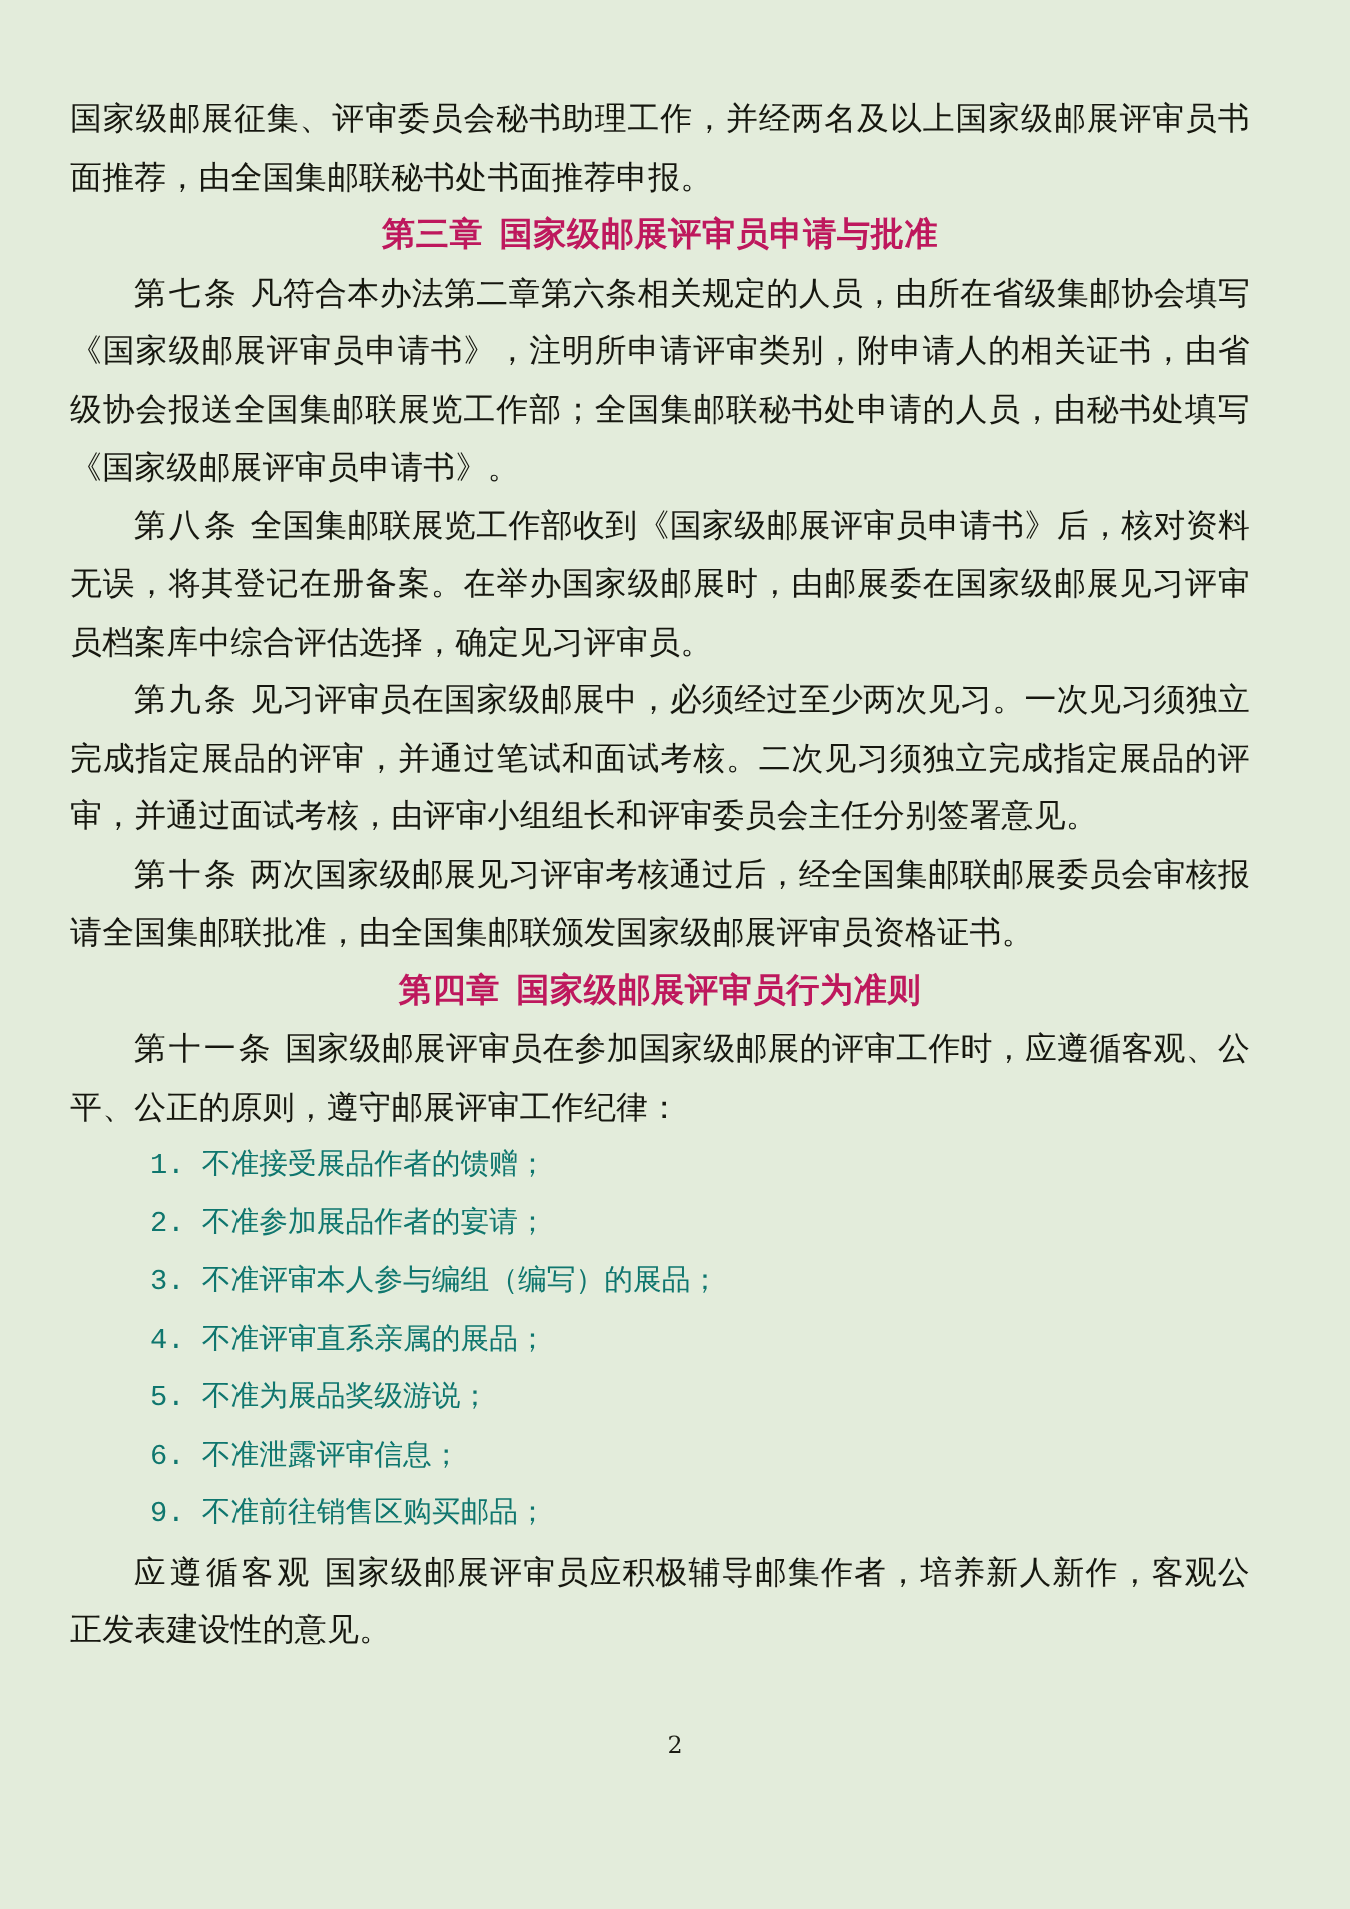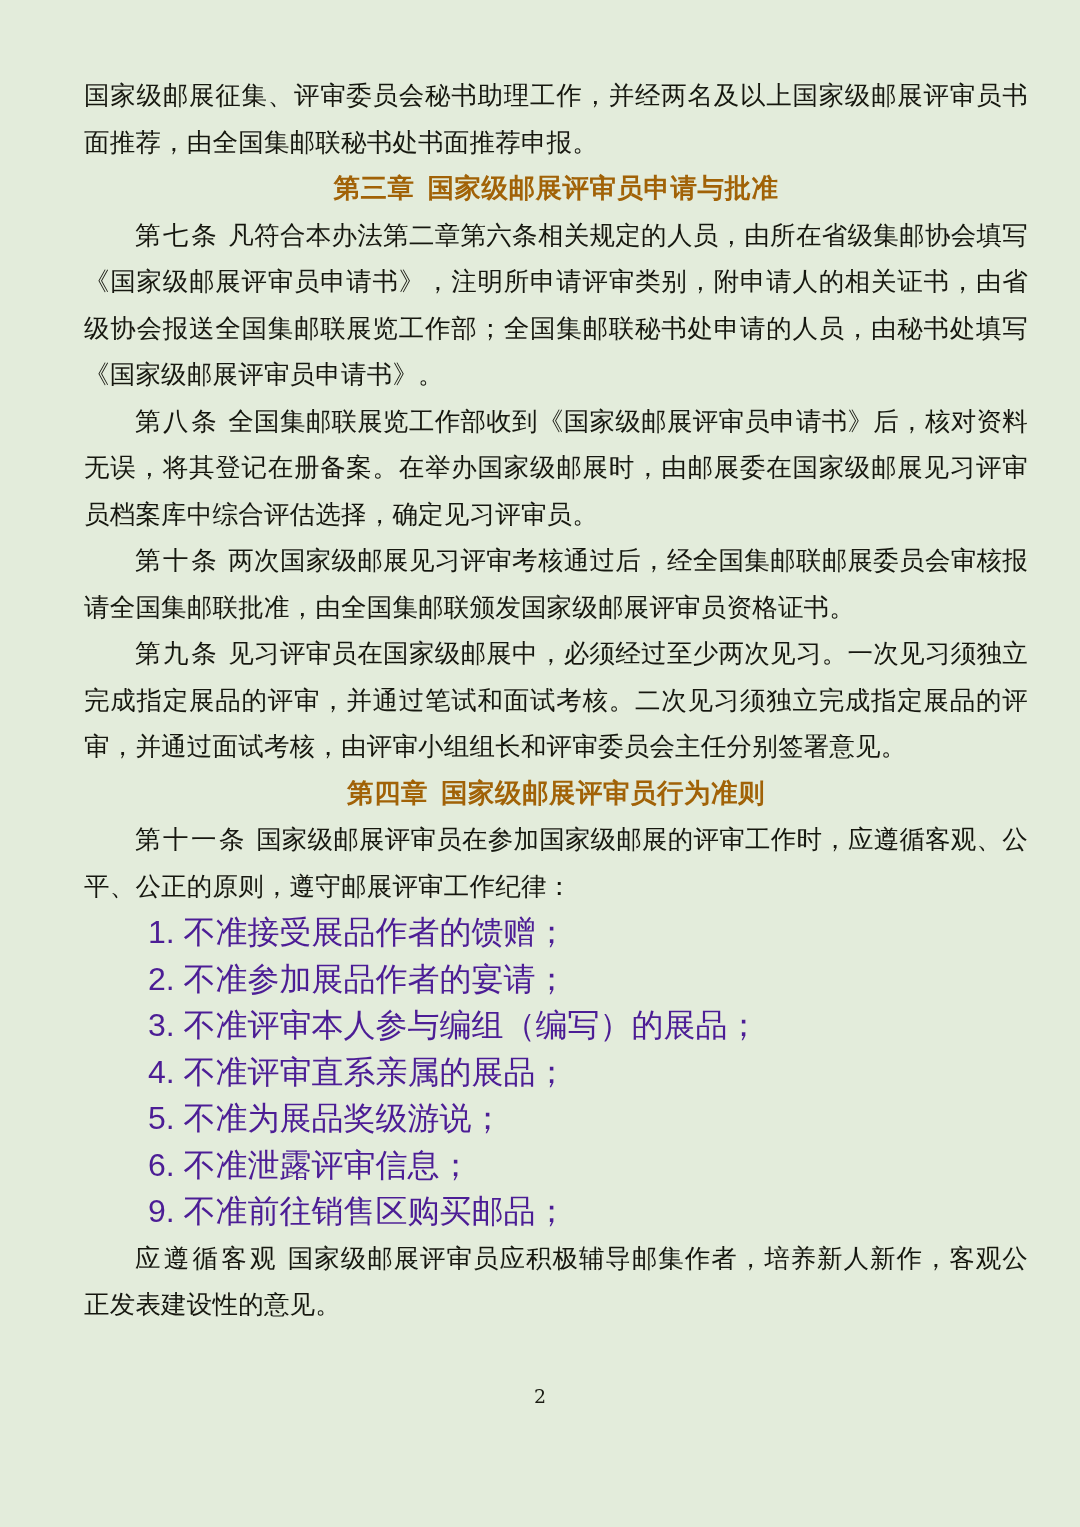--- a/index.html
+++ b/index.html
@@ -13,21 +13,21 @@
     font-family: "DejaVu Serif", "Liberation Serif", serif;
     overflow: hidden;
   }
 
   .page {
     position: relative;
     width: 1080px;
     height: 1527px;
     background: #e3ecdb;
     box-sizing: border-box;
-    padding: 72px 68px 0 84px;
+    padding: 72px 68px 0 56px;
   }
 
   .doc-body {
     width: 944px;
   }
 
   
   .para {
     font-family: "DejaVu Serif", "Liberation Serif", serif;
     font-size: 25.5px;
@@ -51,39 +51,39 @@
     letter-spacing: 2.5px;
     padding-right: 9px;
   }
 
   
   .chapter {
     font-family: "DejaVu Sans", "Liberation Sans", sans-serif;
     font-size: 26.5px;
     font-weight: bold;
     line-height: 46.5px;
-    color: #a16207;
+    color: #be185d;
     text-align: center;
     text-indent: 0;
     margin: 0;
     letter-spacing: 0.5px;
   }
   .chapter .ch-gap { display: inline-block; width: 13px; }
 
   
   .rule-list {
     list-style: none;
     margin: 0;
     padding: 0;
   }
   .rule-list li {
-    font-family: Liberation Sans, sans-serif;
-    font-size: 32px;
+    font-family: Liberation Mono, monospace;
+    font-size: 23px;
     line-height: 46.5px;
-    color: #4c1d95;
+    color: #0f766e;
     padding-left: 64px;
     white-space: nowrap;
   }
 
   
   .page-number {
     position: absolute;
     left: 0;
     right: 0;
     top: 1385px;
@@ -100,23 +100,23 @@
   <div class="doc-body">
 
     <p class="para noindent">国家级邮展征集、评审委员会秘书助理工作，并经两名及以上国家级邮展评审员书面推荐，由全国集邮联秘书处书面推荐申报。</p>
 
     <h2 class="chapter"><span>第三章</span><span class="ch-gap"></span><span>国家级邮展评审员申请与批准</span></h2>
 
     <p class="para"><span class="art-no">第七条</span><span>凡符合本办法第二章第六条相关规定的人员，由所在省级集邮协会填写《国家级邮展评审员申请书》，注明所申请评审类别，附申请人的相关证书，由省级协会报送全国集邮联展览工作部；全国集邮联秘书处申请的人员，由秘书处填写《国家级邮展评审员申请书》。</span></p>
 
     <p class="para"><span class="art-no">第八条</span><span>全国集邮联展览工作部收到《国家级邮展评审员申请书》后，核对资料无误，将其登记在册备案。在举办国家级邮展时，由邮展委在国家级邮展见习评审员档案库中综合评估选择，确定见习评审员。</span></p>
 
+    <p class="para"><span class="art-no">第九条</span><span>见习评审员在国家级邮展中，必须经过至少两次见习。一次见习须独立完成指定展品的评审，并通过笔试和面试考核。二次见习须独立完成指定展品的评审，并通过面试考核，由评审小组组长和评审委员会主任分别签署意见。</span></p>
+
     <p class="para"><span class="art-no">第十条</span><span>两次国家级邮展见习评审考核通过后，经全国集邮联邮展委员会审核报请全国集邮联批准，由全国集邮联颁发国家级邮展评审员资格证书。</span></p>
-
-    <p class="para"><span class="art-no">第九条</span><span>见习评审员在国家级邮展中，必须经过至少两次见习。一次见习须独立完成指定展品的评审，并通过笔试和面试考核。二次见习须独立完成指定展品的评审，并通过面试考核，由评审小组组长和评审委员会主任分别签署意见。</span></p>
 
     <h2 class="chapter"><span>第四章</span><span class="ch-gap"></span><span>国家级邮展评审员行为准则</span></h2>
 
 
     <p class="para"><span class="art-no">第十一条</span><span>国家级邮展评审员在参加国家级邮展的评审工作时，应遵循客观、公平、公正的原则，遵守邮展评审工作纪律：</span></p>
 
     <ul class="rule-list">
       <li>1. 不准接受展品作者的馈赠；</li>
       <li>2. 不准参加展品作者的宴请；</li>
       <li>3. 不准评审本人参与编组（编写）的展品；</li>

